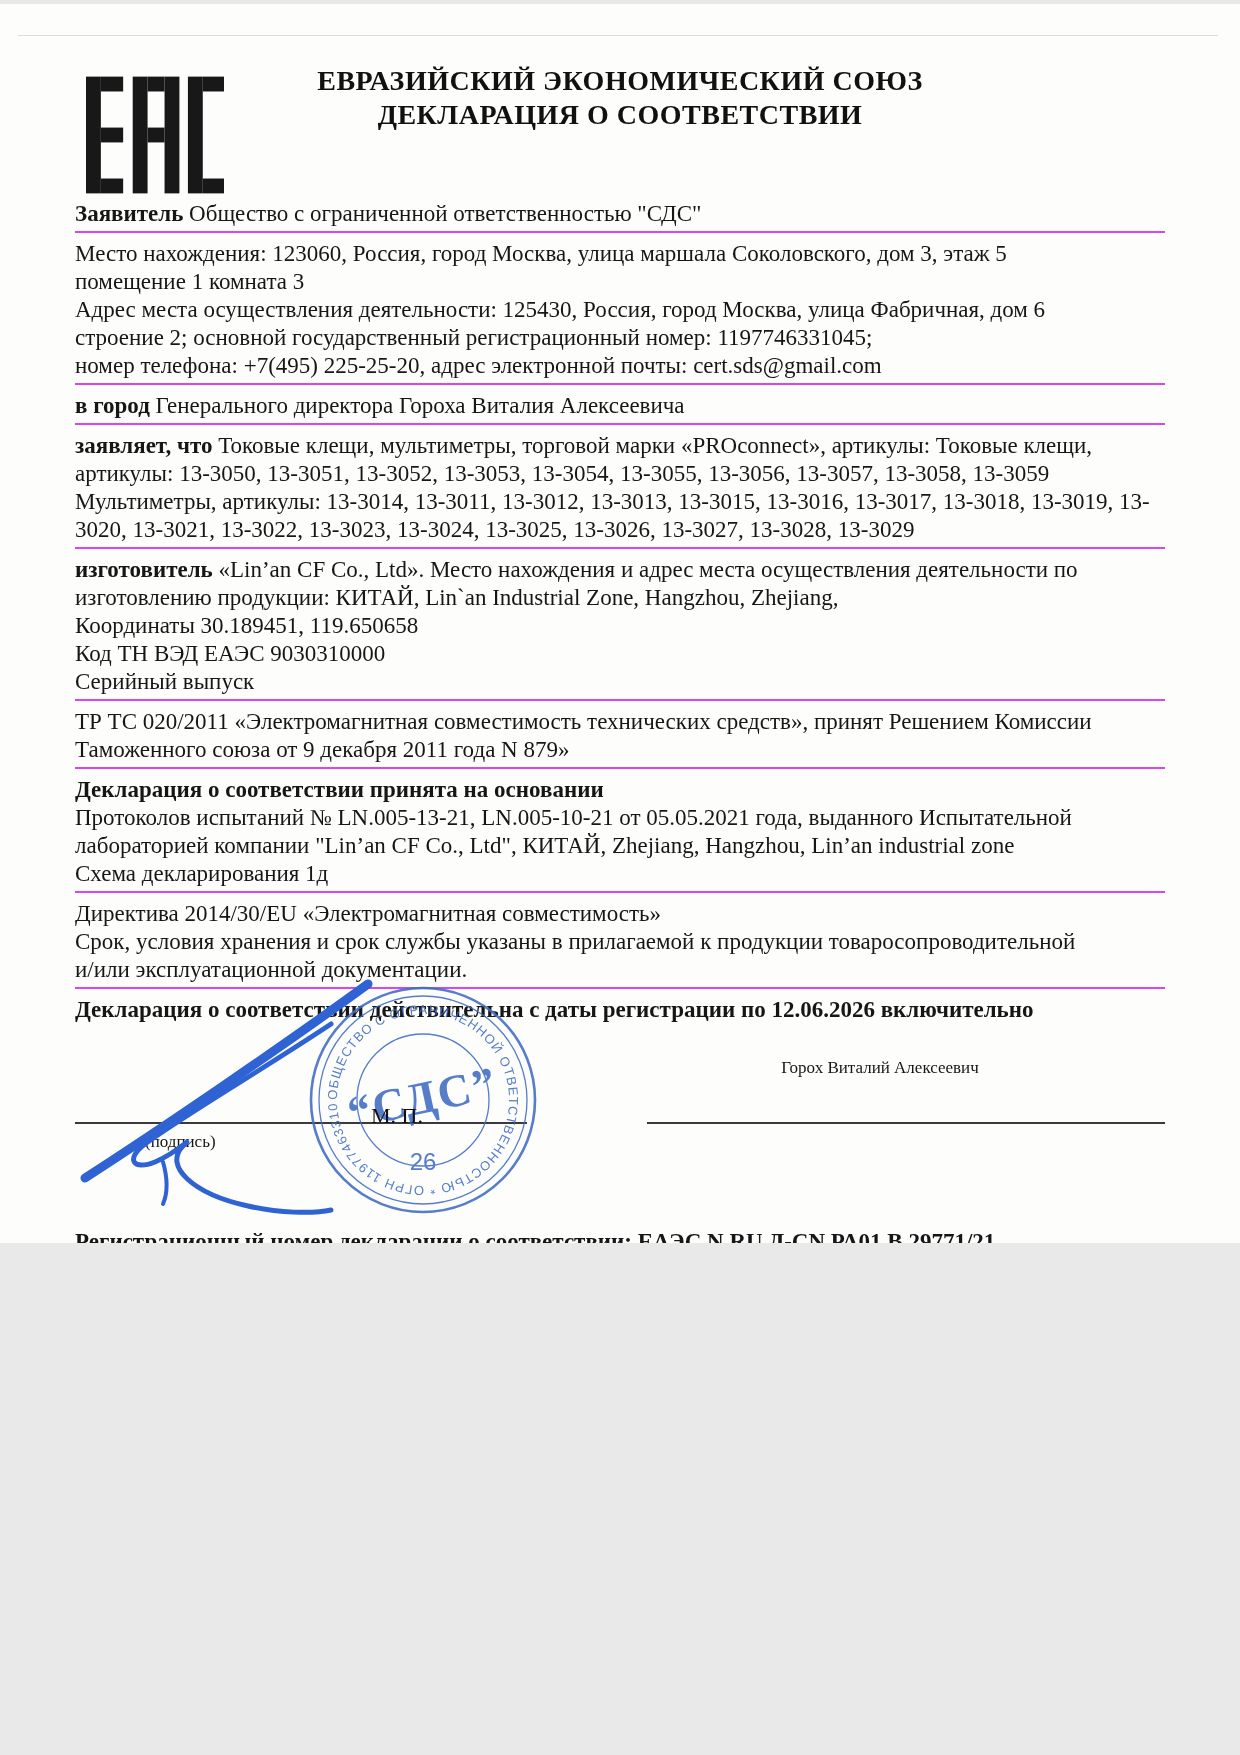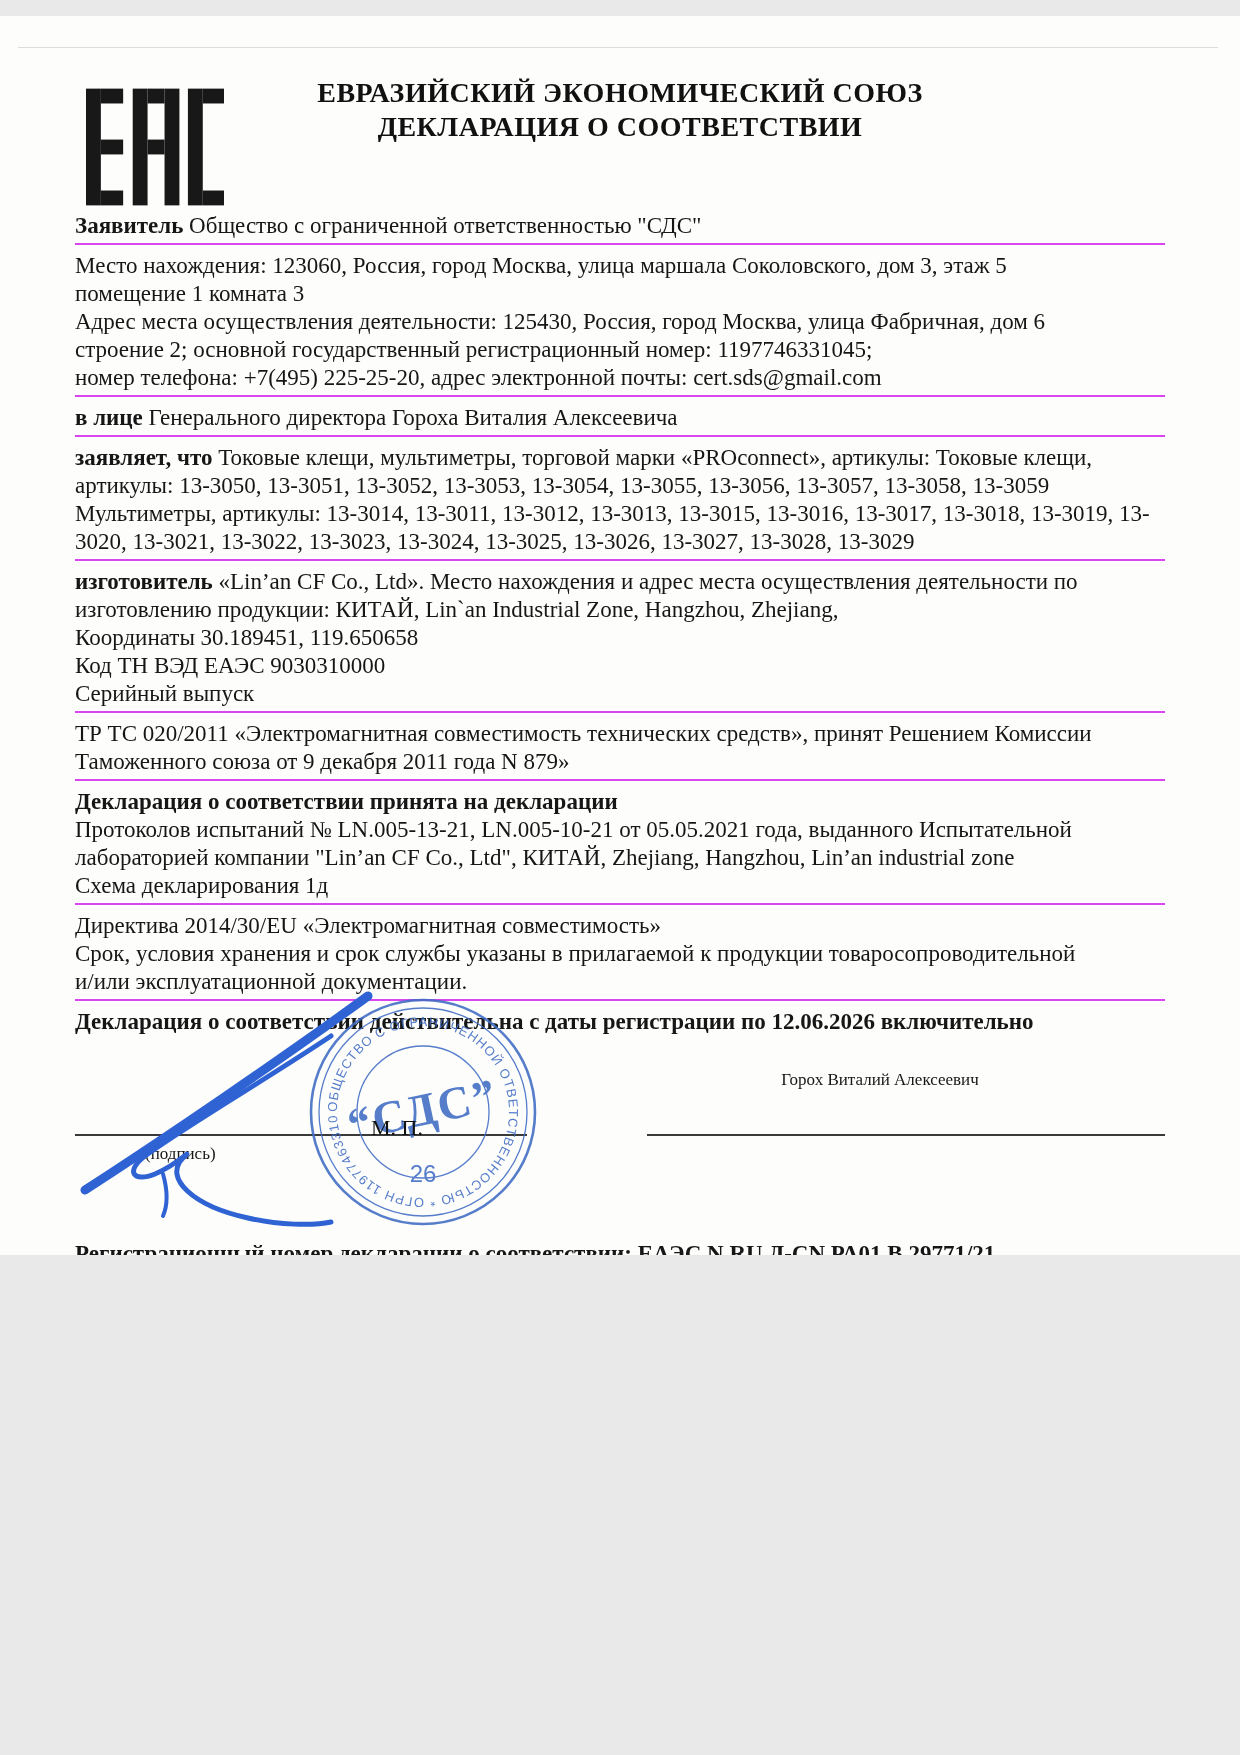--- a/index.html
+++ b/index.html
@@ -1,17 +1,17 @@
 <!DOCTYPE html>
 <html><head>
 <meta charset="utf-8">
 <style>
   html,body{margin:0;padding:0;background:#e9e9e9;}
   .page{
-    width:1240px;height:1239px;position:relative;margin:16px auto;
+    width:1240px;height:1239px;position:relative;margin:4px auto;
     background:#fdfdfc;color:#161616;
     font-family:"Liberation Serif", serif;
     overflow:hidden;
   }
   .scan-line{position:absolute;left:18px;top:31px;width:1200px;height:1px;background:#dcdcdc;}
   
   .eac-logo{position:absolute;left:86px;top:72px;width:138px;height:118px;}
   
   .doc-title{
     position:absolute;top:60px;left:120px;width:1000px;text-align:center;
@@ -75,21 +75,21 @@
          <span>Общество с ограниченной ответственностью "СДС"</span></p>
     </div>
 
     <div class="sec">
       <p class="narrow">Место нахождения: 123060, Россия, город Москва, улица маршала Соколовского, дом 3, этаж 5 помещение 1 комната 3</p>
       <p class="narrow">Адрес места осуществления деятельности: 125430, Россия, город Москва, улица Фабричная, дом 6 строение 2; основной государственный регистрационный номер: 1197746331045;</p>
       <p>номер телефона: +7(495) 225-25-20, адрес электронной почты: cert.sds@gmail.com</p>
     </div>
 
     <div class="sec">
-      <p><span class="lbl">в лице</span>
+      <p><span class="lbl">в город</span>
          <span>Генерального директора Гороха Виталия Алексеевича</span></p>
     </div>
 
     <div class="sec">
       <p><span class="lbl">заявляет, что</span>
          <span>Токовые клещи, мультиметры, торговой марки «PROconnect», артикулы: Токовые клещи, артикулы: 13-3050, 13-3051, 13-3052, 13-3053, 13-3054, 13-3055, 13-3056, 13-3057, 13-3058, 13-3059 Мультиметры, артикулы: 13-3014, 13-3011, 13-3012, 13-3013, 13-3015, 13-3016, 13-3017, 13-3018, 13-3019, 13-3020, 13-3021, 13-3022, 13-3023, 13-3024, 13-3025, 13-3026, 13-3027, 13-3028, 13-3029</span></p>
     </div>
 
     <div class="sec">
       <p><span class="lbl">изготовитель</span>
@@ -97,21 +97,21 @@
       <p>Координаты 30.189451, 119.650658</p>
       <p>Код ТН ВЭД ЕАЭС 9030310000</p>
       <p>Серийный выпуск</p>
     </div>
 
     <div class="sec">
       <p>ТР ТС 020/2011 «Электромагнитная совместимость технических средств», принят Решением Комиссии Таможенного союза от 9 декабря 2011 года N 879»</p>
     </div>
 
     <div class="sec">
-      <p class="bold-line">Декларация о соответствии принята на декларации</p>
+      <p class="bold-line">Декларация о соответствии принята на основании</p>
       <p>Протоколов испытаний №  LN.005-13-21, LN.005-10-21 от 05.05.2021 года, выданного Испытательной лабораторией компании "Lin’an CF Co., Ltd", КИТАЙ, Zhejiang, Hangzhou, Lin’an industrial zone</p>
       <p>Схема декларирования 1д</p>
     </div>
 
     <div class="sec">
       <p>Директива 2014/30/EU «Электромагнитная совместимость»</p>
       <p class="narrow">Срок, условия хранения и срок службы указаны в прилагаемой к продукции товаросопроводительной и/или эксплуатационной документации.</p>
     </div>
 
     <p class="bold-line" style="margin:0;">Декларация о соответствии действительна с даты регистрации по 12.06.2026 включительно</p>

